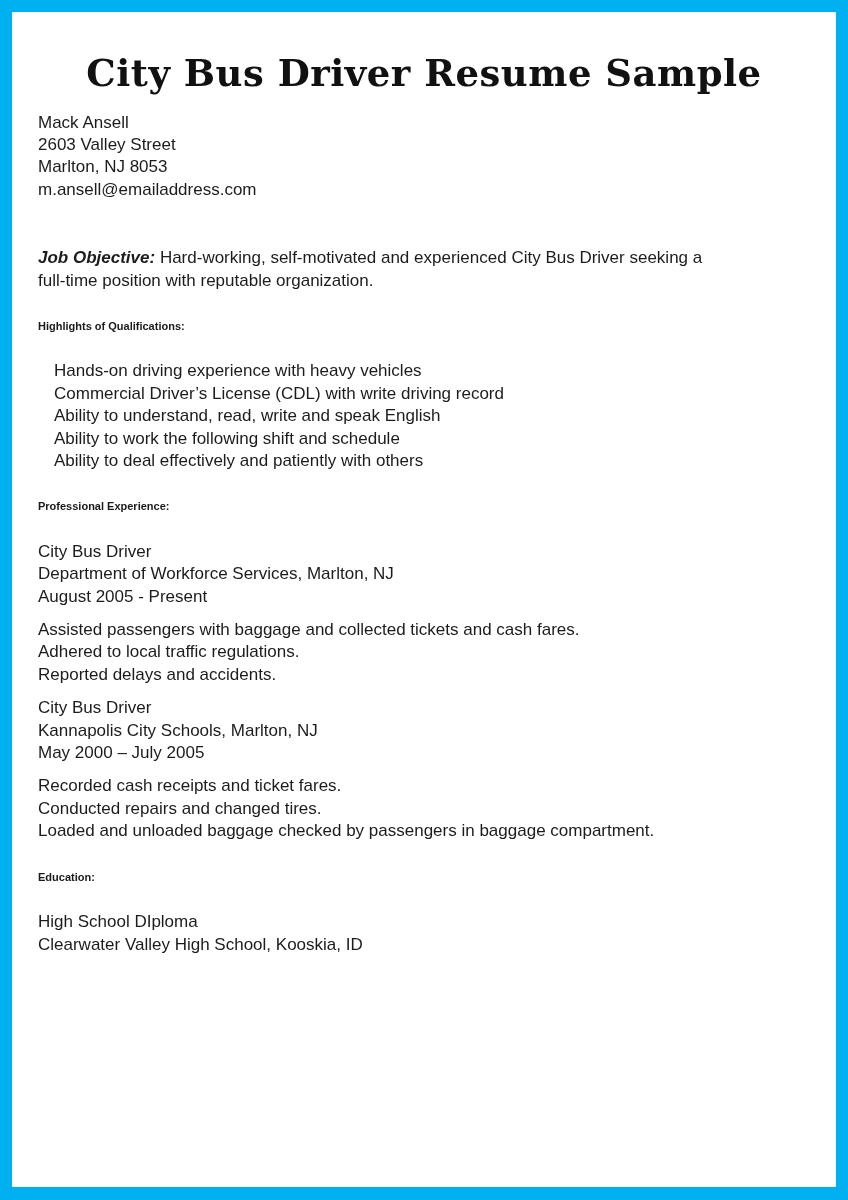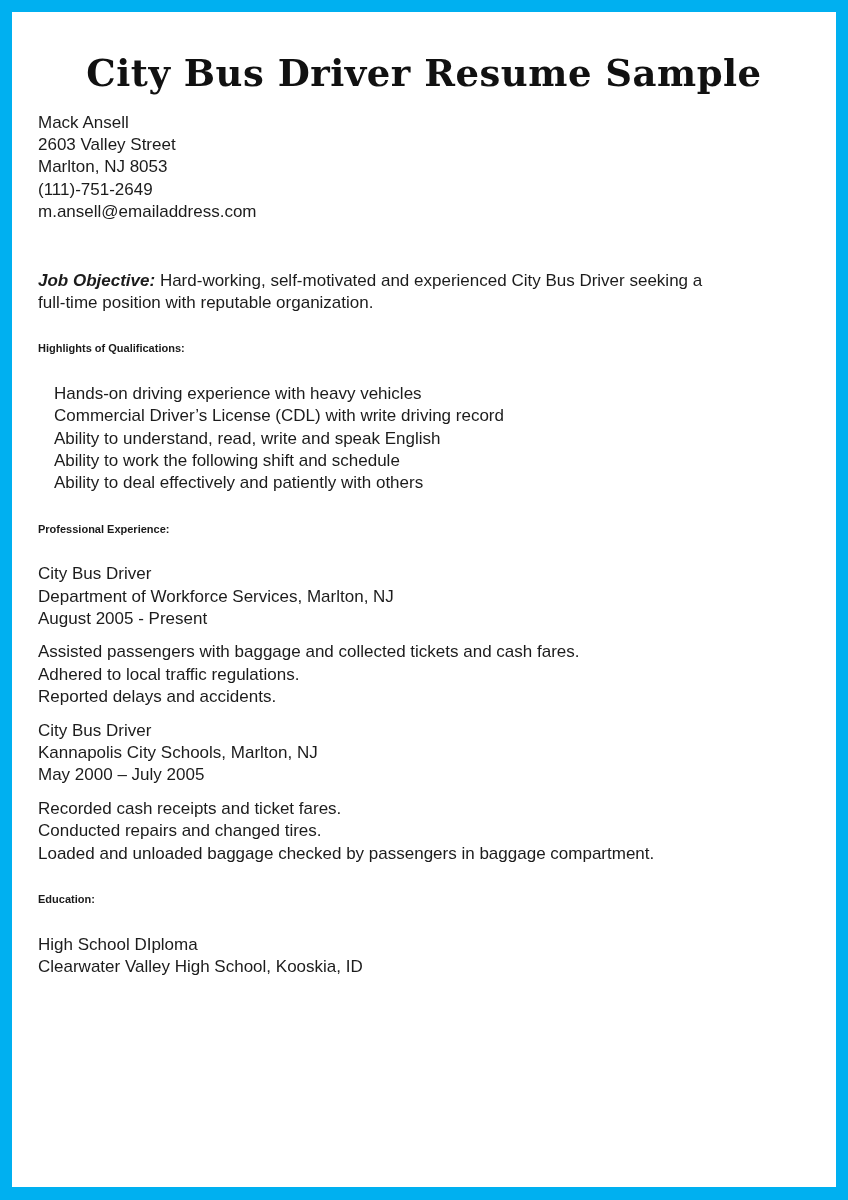--- a/index.html
+++ b/index.html
@@ -70,21 +70,20 @@
 <body>
 
 <div class="page">
 
   <h1 class="title">City Bus Driver Resume Sample</h1>
 
   <div class="contact">
     <div class="line">Mack Ansell</div>
     <div class="line">2603 Valley Street</div>
     <div class="line">Marlton, NJ 8053</div>
-    <div class="line">(111)-751-2649</div>
     <div class="line">m.ansell@emailaddress.com</div>
   </div>
 
   <p class="line objective">
     <span class="obj-label">Job Objective:</span>
     <span>Hard-working, self-motivated and experienced City Bus Driver seeking a full-time position with reputable organization.</span>
   </p>
 
   <h2 class="heading">Highlights of Qualifications:</h2>
 

